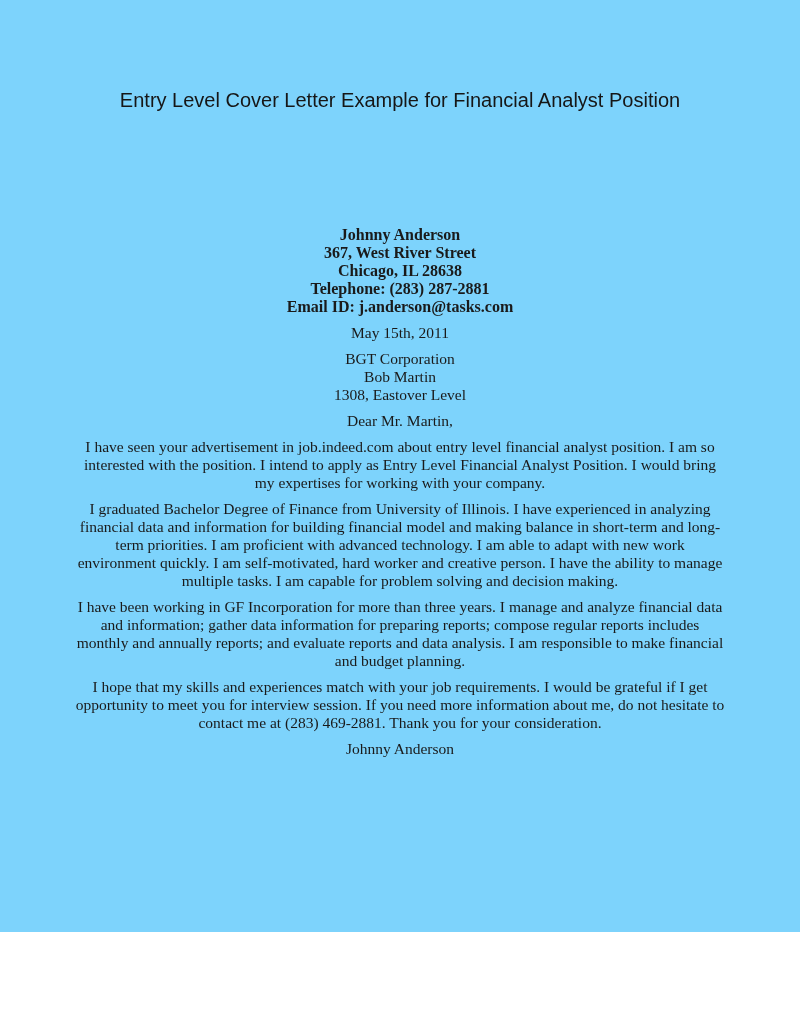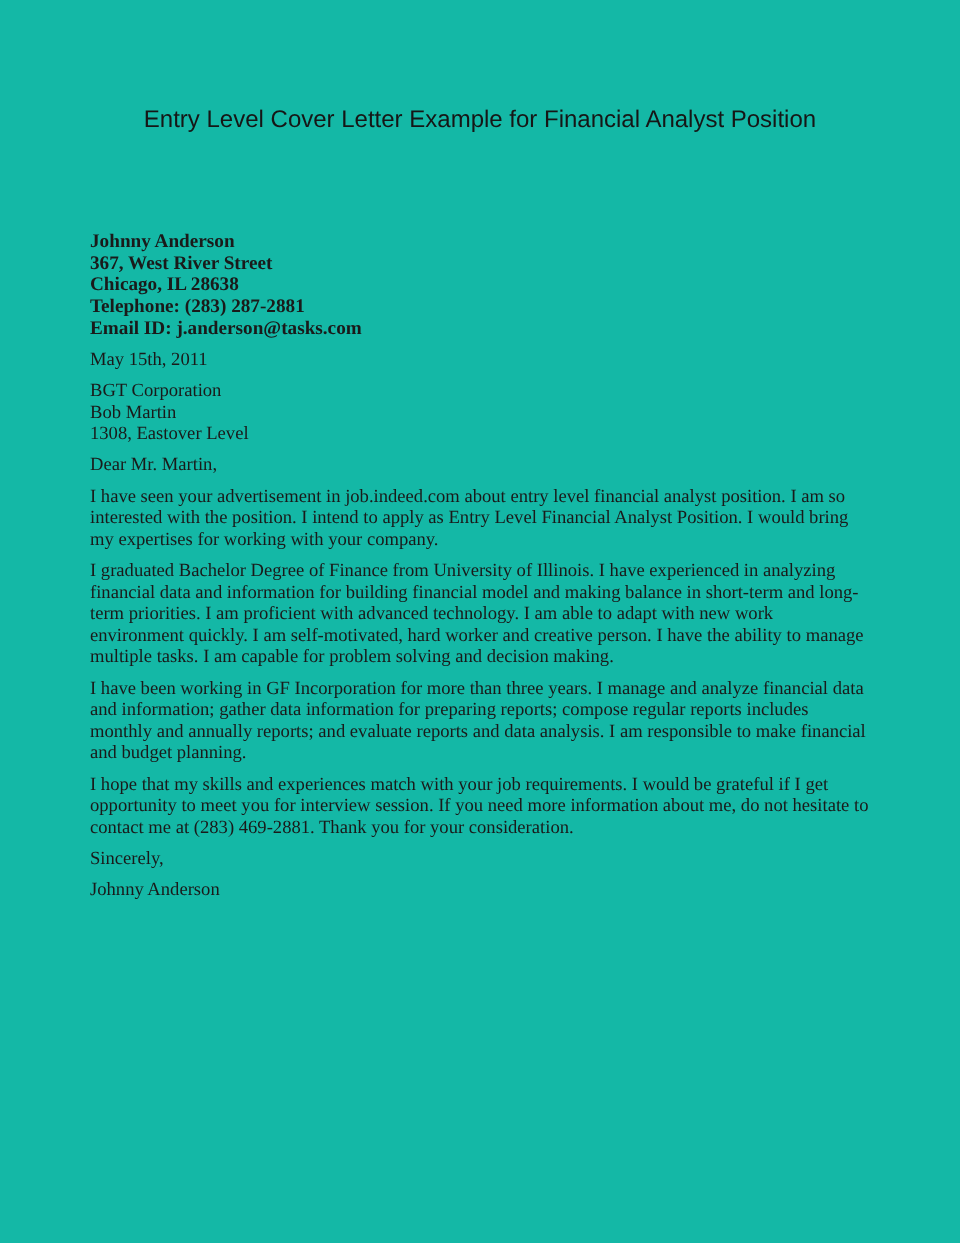--- a/index.html
+++ b/index.html
@@ -3,41 +3,42 @@
 <meta charset="utf-8">
 <style>
   html, body {
     margin: 0;
     padding: 0;
     background: #ffffff;
   }
   .page {
     position: relative;
     width: 800px;
-    height: 1036px;
-    background: #14b8a6;
+    height: 932px;
+    background: #7dd3fc;
     overflow: hidden;
     font-family: "Liberation Serif", serif;
     color: #1a1a1a;
   }
   .doc-title {
     margin: 0;
     padding-top: 88px;
     font-family: "Liberation Sans", sans-serif;
     font-size: 20px;
     font-weight: 400;
     line-height: 24px;
     text-align: center;
     color: #161616;
   }
   .letter-body {
-    margin: 81px 0 0 75px;
+    margin: 114px 0 0 75px;
     width: 650px;
     font-size: 15.5px;
     line-height: 18px;
+    text-align: center;
   }
   .block {
     margin: 0 0 8px 0;
   }
   .sender-block {
     font-weight: bold;
     font-size: 16px;
     line-height: 18px;
   }
   .letter-body p {
@@ -72,18 +73,17 @@
       <span class="line">1308, Eastover Level</span>
     </div>
 
     <div class="block">Dear Mr. Martin,</div>
 
     <p>I have seen your advertisement in job.indeed.com about entry level financial analyst position. I am so interested with the position. I intend to apply as Entry Level Financial Analyst Position. I would bring my expertises for working with your company.</p>
     <p>I graduated Bachelor Degree of Finance from University of Illinois. I have experienced in analyzing financial data and information for building financial model and making balance in short-term and long-term priorities. I am proficient with advanced technology. I am able to adapt with new work environment quickly. I am self-motivated, hard worker and creative person. I have the ability to manage multiple tasks. I am capable for problem solving and decision making.</p>
     <p>I have been working in GF Incorporation for more than three years. I manage and analyze financial data and information; gather data information for preparing reports; compose regular reports includes monthly and annually reports; and evaluate reports and data analysis. I am responsible to make financial and budget planning.</p>
     <p>I hope that my skills and experiences match with your job requirements. I would be grateful if I get opportunity to meet you for interview session. If you need more information about me, do not hesitate to contact me at (283) 469-2881. Thank you for your consideration.</p>
 
-    <div class="block">Sincerely,</div>
 
     <div class="block">Johnny Anderson</div>
 
   </div>
 </div>
 
 </body></html>

